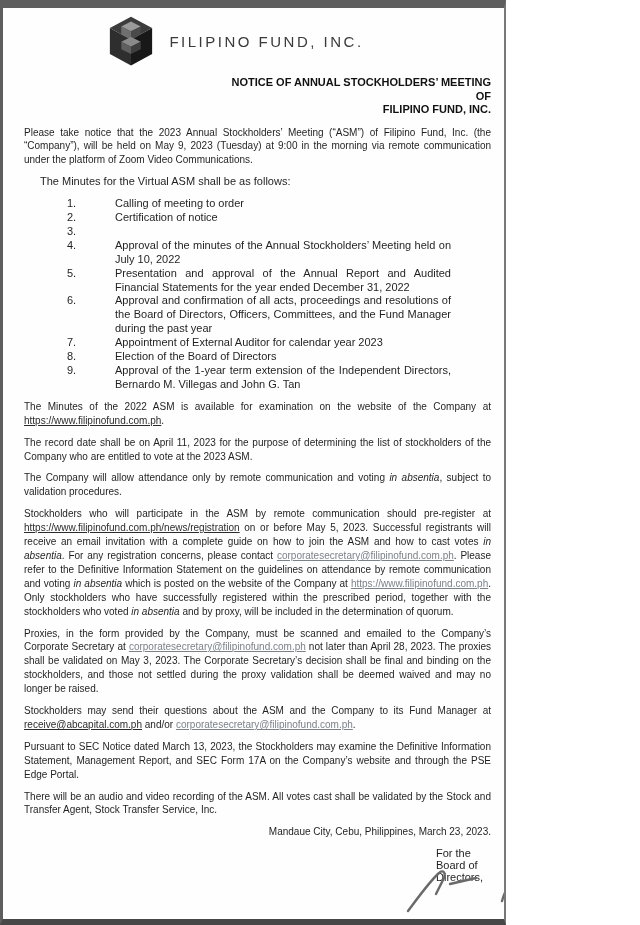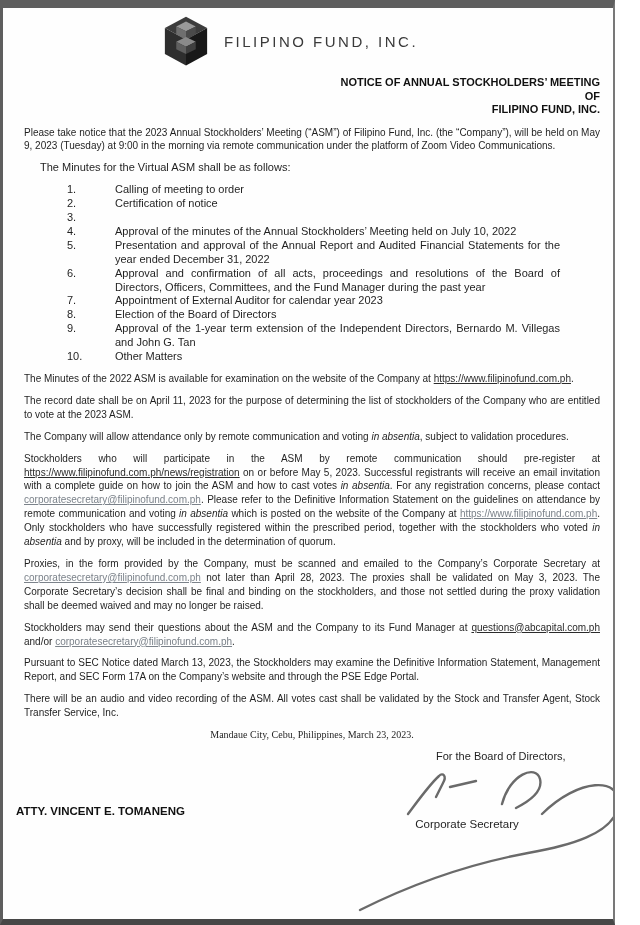--- a/index.html
+++ b/index.html
@@ -1,37 +1,37 @@
 <!DOCTYPE html>
 <html><head>
 <meta charset="utf-8">
 <style>
   html,body { margin:0; padding:0; background:#ffffff; }
   .frame {
     box-sizing:border-box;
-    width:615px; height:925px;
+    width:506px; height:925px;
     background:#fefefe;
     border-top:8px solid #5e5e5e;
     border-left:3px solid #5e5e5e;
     border-right:2px solid #787878;
     border-bottom:6px solid #474747;
     padding:4px 13px 0 13px;
     overflow:hidden;
     font-family:"Liberation Sans", sans-serif;
     color:#1f1f1f;
     position:relative;
   }
   
   .logo-row { display:flex; align-items:center; justify-content:center; margin-top:3px; margin-right:40px; }
   .logo-mark { width:56px; height:52px; margin-right:10px; }
   .logo-text { font-size:15px; letter-spacing:2.5px; color:#3a3a3a; white-space:nowrap; }
   .title-block { text-align:right; font-weight:bold; font-size:11px; line-height:13.5px; margin-top:9px; margin-bottom:9px; color:#111; }
   
   .para { font-size:10px; line-height:13.9px; text-align:justify; margin:0 0 8px 8px; }
-  .para.no-just { text-align:center;font-family:Liberation Serif, serif; }
+  .para.no-just { text-align:right; }
   .agenda-heading { font-size:11px; line-height:13.9px; margin:0 0 8px 0; padding-left:24px; }
   .agenda { margin:0 0 8px 0; }
   .agenda-row { display:flex; font-size:11px; line-height:13.9px; }
   .agenda-num { flex:0 0 99px; padding-left:51px; box-sizing:border-box; }
   .agenda-text { flex:1; padding-right:40px; text-align:justify; }
   
   .seg-p {}
   .seg-i { font-style:italic; }
   .seg-lb { color:#2b2b2b; text-decoration:underline; }
   .seg-lg { color:#7b828a; text-decoration:underline; }
@@ -101,32 +101,28 @@
         <span class="agenda-text">Appointment of External Auditor for calendar year 2023</span>
       </div>
     <div class="agenda-row">
         <span class="agenda-num">8.</span>
         <span class="agenda-text">Election of the Board of Directors</span>
       </div>
     <div class="agenda-row">
         <span class="agenda-num">9.</span>
         <span class="agenda-text">Approval of the 1-year term extension of the Independent Directors, Bernardo M. Villegas and John G. Tan</span>
       </div>
-    <div class="agenda-row">
-        <span class="agenda-num">10.</span>
-        <span class="agenda-text">Other Matters</span>
-      </div>
   </div>
 
   <p class="para"><span class="seg-p">The Minutes of the 2022 ASM is available for examination on the website of the Company at </span><span class="seg-lb">https://www.filipinofund.com.ph</span><span class="seg-p">.</span></p>
   <p class="para"><span class="seg-p">The record date shall be on April 11, 2023 for the purpose of determining the list of stockholders of the Company who are entitled to vote at the 2023 ASM.</span></p>
   <p class="para"><span class="seg-p">The Company will allow attendance only by remote communication and voting </span><span class="seg-i">in absentia</span><span class="seg-p">, subject to validation procedures.</span></p>
   <p class="para"><span class="seg-p">Stockholders who will participate in the ASM by remote communication should pre-register at </span><span class="seg-lb">https://www.filipinofund.com.ph/news/registration</span><span class="seg-p"> on or before May 5, 2023.  Successful registrants will receive an email invitation with a complete guide on how to join the ASM and how to cast votes </span><span class="seg-i">in absentia</span><span class="seg-p">.  For any registration concerns, please contact </span><span class="seg-lg">corporatesecretary@filipinofund.com.ph</span><span class="seg-p">. Please refer to the Definitive Information Statement on the guidelines on attendance by remote communication and voting </span><span class="seg-i">in absentia</span><span class="seg-p"> which is posted on the website of the Company at </span><span class="seg-lg">https://www.filipinofund.com.ph</span><span class="seg-p">. Only stockholders who have successfully registered within the prescribed period, together with the stockholders who voted </span><span class="seg-i">in absentia</span><span class="seg-p"> and by proxy, will be included in the determination of quorum.</span></p>
   <p class="para"><span class="seg-p">Proxies, in the form provided by the Company, must be scanned and emailed to the Company’s Corporate Secretary at </span><span class="seg-lg">corporatesecretary@filipinofund.com.ph</span><span class="seg-p"> not later than April 28, 2023. The proxies shall be validated on May 3, 2023. The Corporate Secretary’s decision shall be final and binding on the stockholders, and those not settled during the proxy validation shall be deemed waived and may no longer be raised.</span></p>
-  <p class="para"><span class="seg-p">Stockholders may send their questions about the ASM and the Company to its Fund Manager at </span><span class="seg-lb">questions@abcapital.com.ph</span><span class="seg-p"> and/or </span><span class="seg-lg">corporatesecretary@filipinofund.com.ph</span><span class="seg-p">.</span></p>
+  <p class="para"><span class="seg-p">Stockholders may send their questions about the ASM and the Company to its Fund Manager at </span><span class="seg-lb">receive@abcapital.com.ph</span><span class="seg-p"> and/or </span><span class="seg-lg">corporatesecretary@filipinofund.com.ph</span><span class="seg-p">.</span></p>
   <p class="para"><span class="seg-p">Pursuant to SEC Notice dated March 13, 2023, the Stockholders may examine the Definitive Information Statement, Management Report, and SEC Form 17A on the Company’s website and through the PSE Edge Portal.</span></p>
   <p class="para"><span class="seg-p">There will be an audio and video recording of the ASM.  All votes cast shall be validated by the Stock and Transfer Agent, Stock Transfer Service, Inc.</span></p>
   <p class="para no-just"><span class="seg-p">Mandaue City, Cebu, Philippines, March 23, 2023.</span></p>
 
   <div class="sig-area">
     <div class="sig-for">For the Board of Directors,</div>
     <svg class="signature-svg" viewBox="0 0 300 165">
       <g fill="none" stroke="#6a6a6a" stroke-width="2.4" stroke-linecap="round">
         <path d="M 62 62 C 74 46 84 32 93 24 C 97 20 101 24 97 31 L 90 45"></path>
         <path d="M 104 35 L 130 29"></path>

